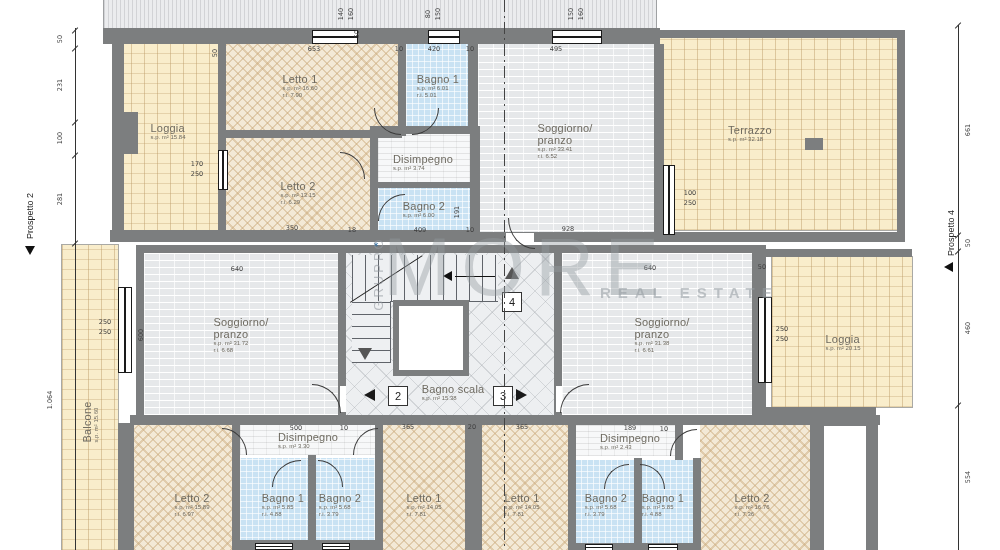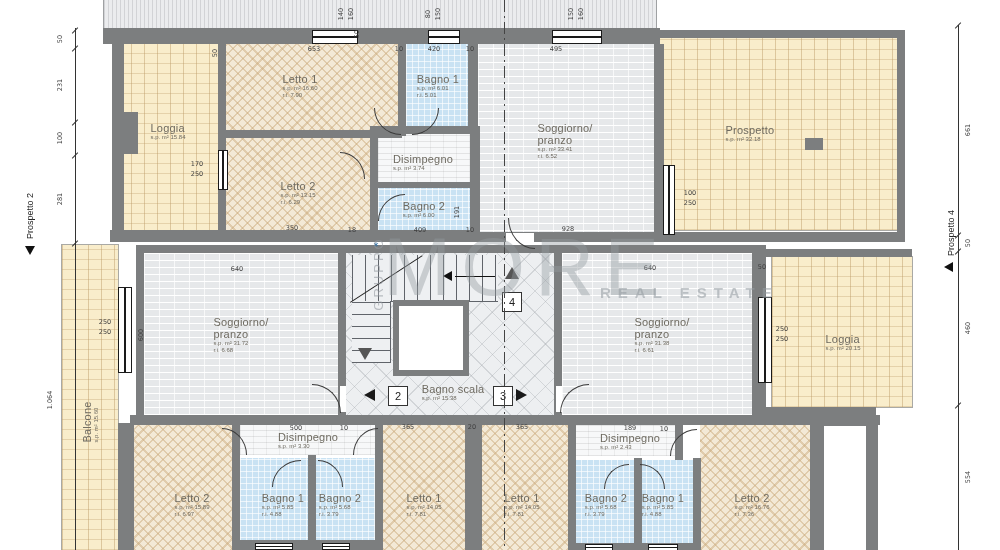--- a/index.html
+++ b/index.html
@@ -128,21 +128,21 @@
       <span class="ar">s.p. m² 6.00</span>
     </div>
     <div class="room f-brick" style="left: 478px; top: 44px; width: 178px; height: 194px;"></div>
     <div class="rlabel" style="left: 565px; top: 141px;">
       <span class="nm">Soggiorno/<br>pranzo</span>
       <span class="ar">s.p. m² 33.41</span>
       <span class="ar">r.i. 6.52</span>
     </div>
     <div class="room f-tile" style="left: 658px; top: 38px; width: 240px; height: 192px;"></div>
     <div class="rlabel" style="left: 750px; top: 133px;">
-      <span class="nm">Prospetto</span>
+      <span class="nm">Terrazzo</span>
       <span class="ar">s.p. m² 32.18</span>
     </div>
     <div class="room f-tile" style="left: 62px; top: 245px; width: 56px; height: 305px;"></div>
     <div class="rlabel vert" style="left: 90px; top: 422px;">
       <span class="nm">Balcone</span>
       <span class="ar">s.p. m² 15.60</span>
     </div>
     <div class="room f-brick" style="left: 144px; top: 253px; width: 194px; height: 162px;"></div>
     <div class="rlabel" style="left: 241px; top: 335px;">
       <span class="nm">Soggiorno/<br>pranzo</span>

